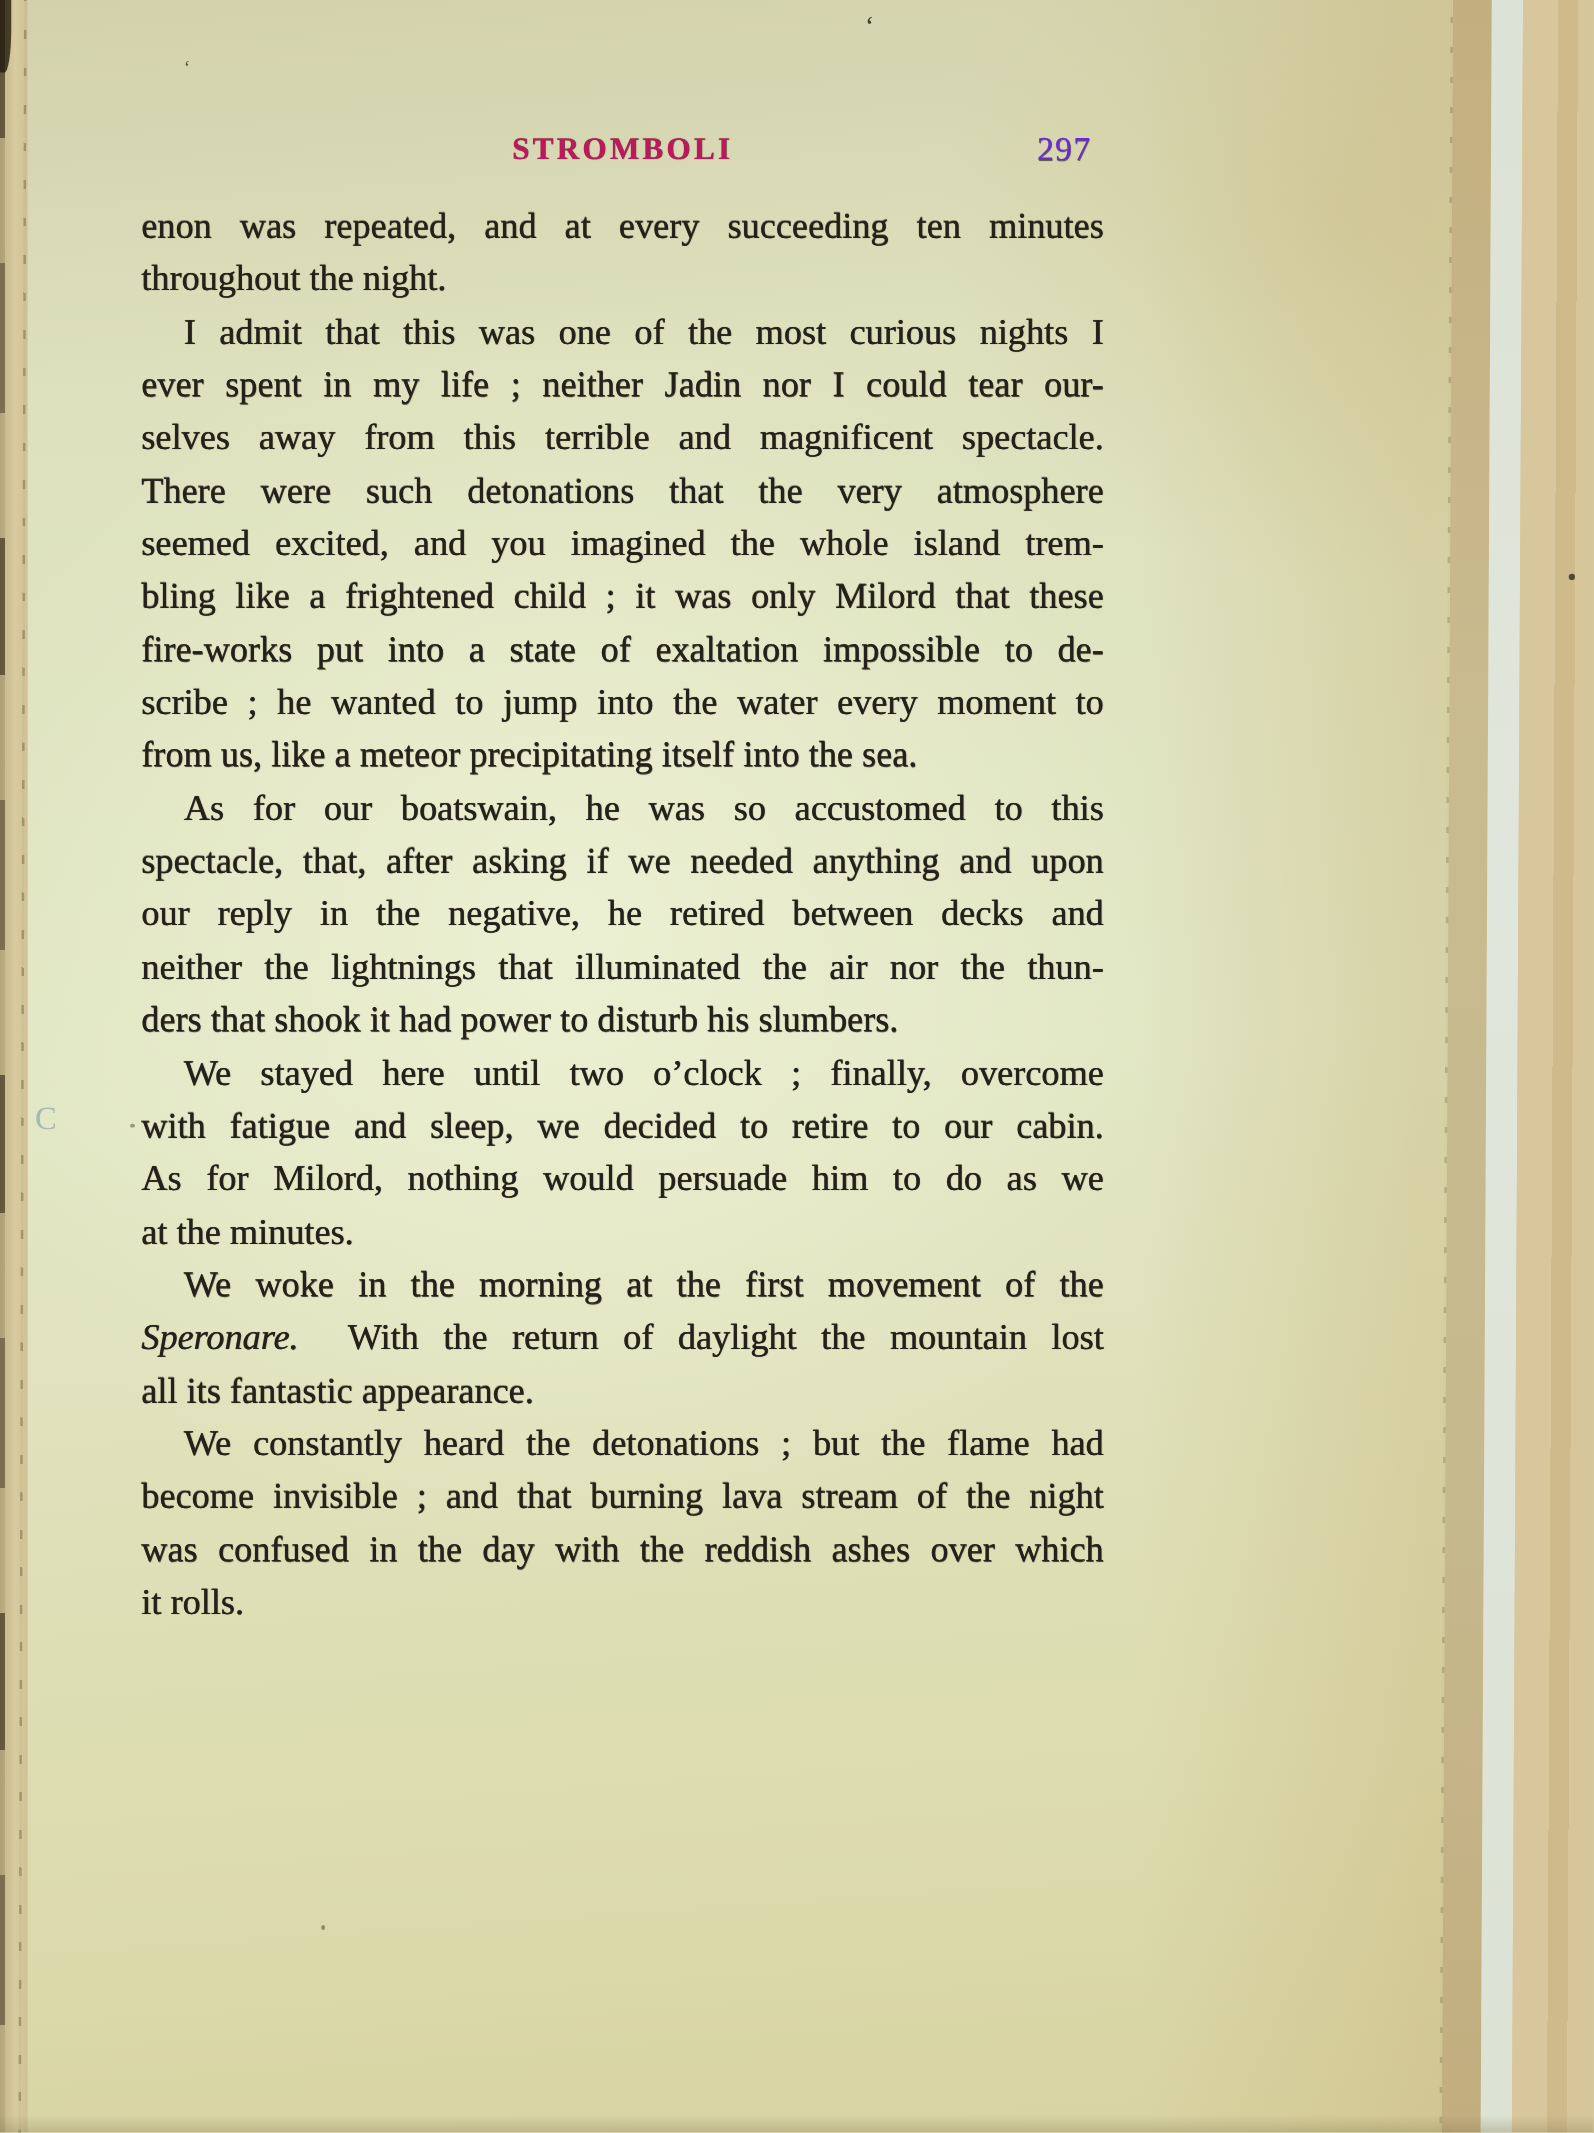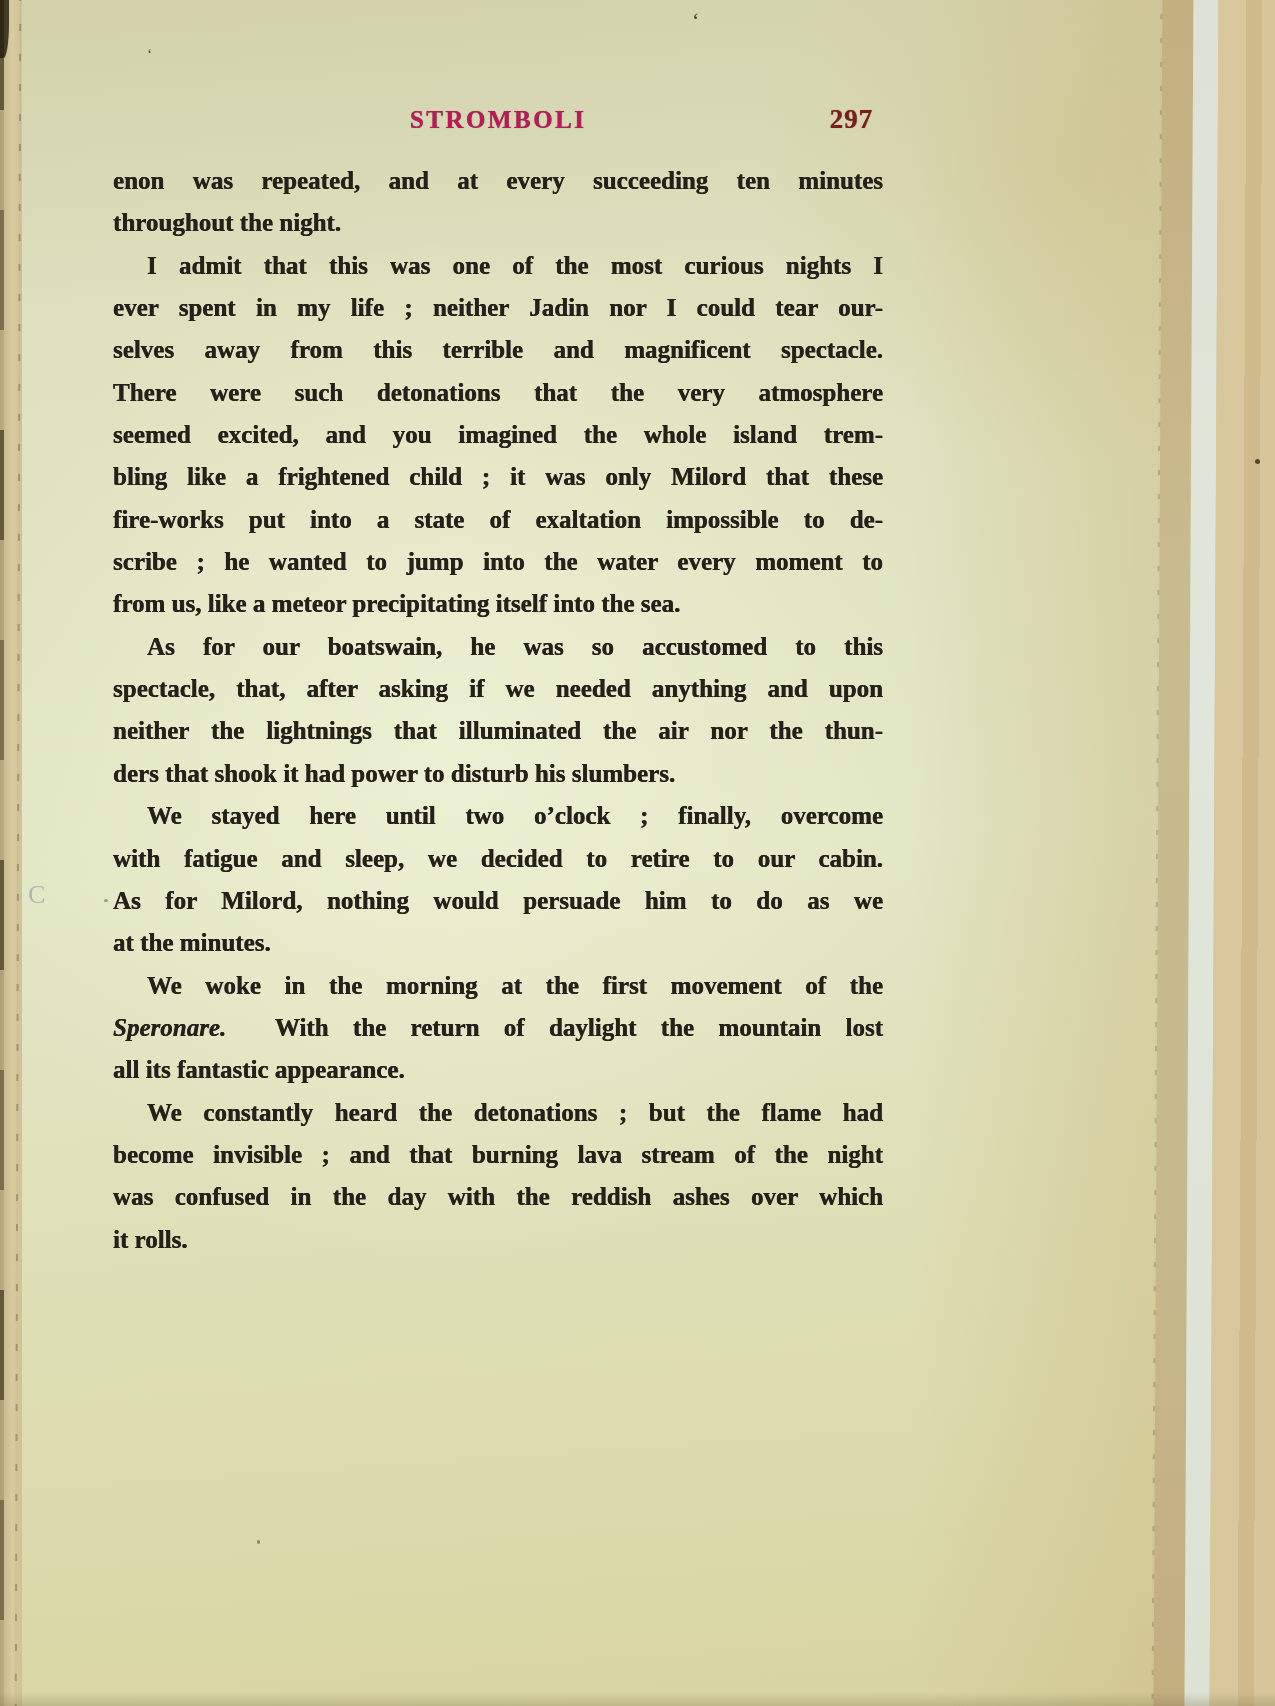--- a/index.html
+++ b/index.html
@@ -41,27 +41,27 @@
   .edge-strip-light { position:absolute; left:33px; top:0; width:25px; height:100%;
     background:linear-gradient(180deg,#dde2d6 0%,#e1e6dc 40%,#dce2d4 100%); }
   .edge-strip-tan { position:absolute; left:58px; top:0; width:72px; height:100%;
     background:linear-gradient(90deg,#d8c79c 0 28px, #cfba8c 28px 44px, #d6c69a 44px 100%); }
 
   
   .header { position:absolute; left:113px; top:106px; width:770px; height:36px; }
   .title { position:absolute; left:0; right:0; text-align:center;
     font-size:25px; font-weight:bold; letter-spacing:2.5px; color:#be185d;
     text-shadow:.4px .4px .7px rgba(38,32,20,.75); }
-  .page-num { position:absolute; right:10px; top:-2px; font-size:27px; font-weight:bold;
-    letter-spacing:1px; color:#7f1d1d; text-shadow:.4px .4px .7px rgba(38,32,20,.7); }
+  .page-num { position:absolute; right:10px; top:-2px; font-size:27px; font-weight:normal;
+    letter-spacing:1px; color:#6d28d9; text-shadow:.4px .4px .7px rgba(38,32,20,.7); }
 
   .body-text { position:absolute; left:113px; top:160px; width:770px; color:#24211a; }
-  .line { font-size:25px; line-height:42.35px; height:42.35px; overflow:visible;
+  .line { font-size:29px; line-height:42.35px; height:42.35px; overflow:visible;
     text-align:justify; text-align-last:justify; text-justify:inter-word;
-    text-shadow:.35px .35px .6px rgba(35,30,18,.85), -.2px -.2px .5px rgba(35,30,18,.45);font-weight:bold; }
+    text-shadow:.35px .35px .6px rgba(35,30,18,.85), -.2px -.2px .5px rgba(35,30,18,.45); }
   .line.no-j { text-align-last:left; }
   .line.indent { text-indent:34px; }
   .it { font-style:italic; }
 
   
   .mark { position:absolute; color:rgba(40,34,20,.85); }
   .mark-quote-top { left:692px; top:8px; font-size:22px; }
   .mark-quote-left { left:147px; top:46px; font-size:16px; opacity:.8; }
   .mark-c { left:28px; top:880px; font-size:26px; color:rgba(110,138,158,.5); }
   .speck { position:absolute; background:#3a3426; border-radius:50%; }
@@ -101,20 +101,21 @@
       <div class="line"><span>ever spent in my life ; neither Jadin nor I could tear our-</span></div>
       <div class="line"><span>selves away from this terrible and magnificent spectacle.</span></div>
       <div class="line"><span>There were such detonations that the very atmosphere</span></div>
       <div class="line"><span>seemed excited, and you imagined the whole island trem-</span></div>
       <div class="line"><span>bling like a frightened child ; it was only Milord that these</span></div>
       <div class="line"><span>fire-works put into a state of exaltation impossible to de-</span></div>
       <div class="line"><span>scribe ; he wanted to jump into the water every moment to</span></div>
       <div class="line no-j"><span>from us, like a meteor precipitating itself into the sea.</span></div>
       <div class="line indent"><span>As for our boatswain, he was so accustomed to this</span></div>
       <div class="line"><span>spectacle, that, after asking if we needed anything and upon</span></div>
+      <div class="line"><span>our reply in the negative, he retired between decks and</span></div>
       <div class="line"><span>neither the lightnings that illuminated the air nor the thun-</span></div>
       <div class="line no-j"><span>ders that shook it had power to disturb his slumbers.</span></div>
       <div class="line indent"><span>We stayed here until two o’clock ; finally, overcome</span></div>
       <div class="line"><span>with fatigue and sleep, we decided to retire to our cabin.</span></div>
       <div class="line"><span>As for Milord, nothing would persuade him to do as we</span></div>
       <div class="line no-j"><span>at the minutes.</span></div>
       <div class="line indent"><span>We woke in the morning at the first movement of the</span></div>
       <div class="line"><span class="it">Speronare.</span><span>&nbsp;&nbsp;With the return of daylight the mountain lost</span></div>
       <div class="line no-j"><span>all its fantastic appearance.</span></div>
       <div class="line indent"><span>We constantly heard the detonations ; but the flame had</span></div>

